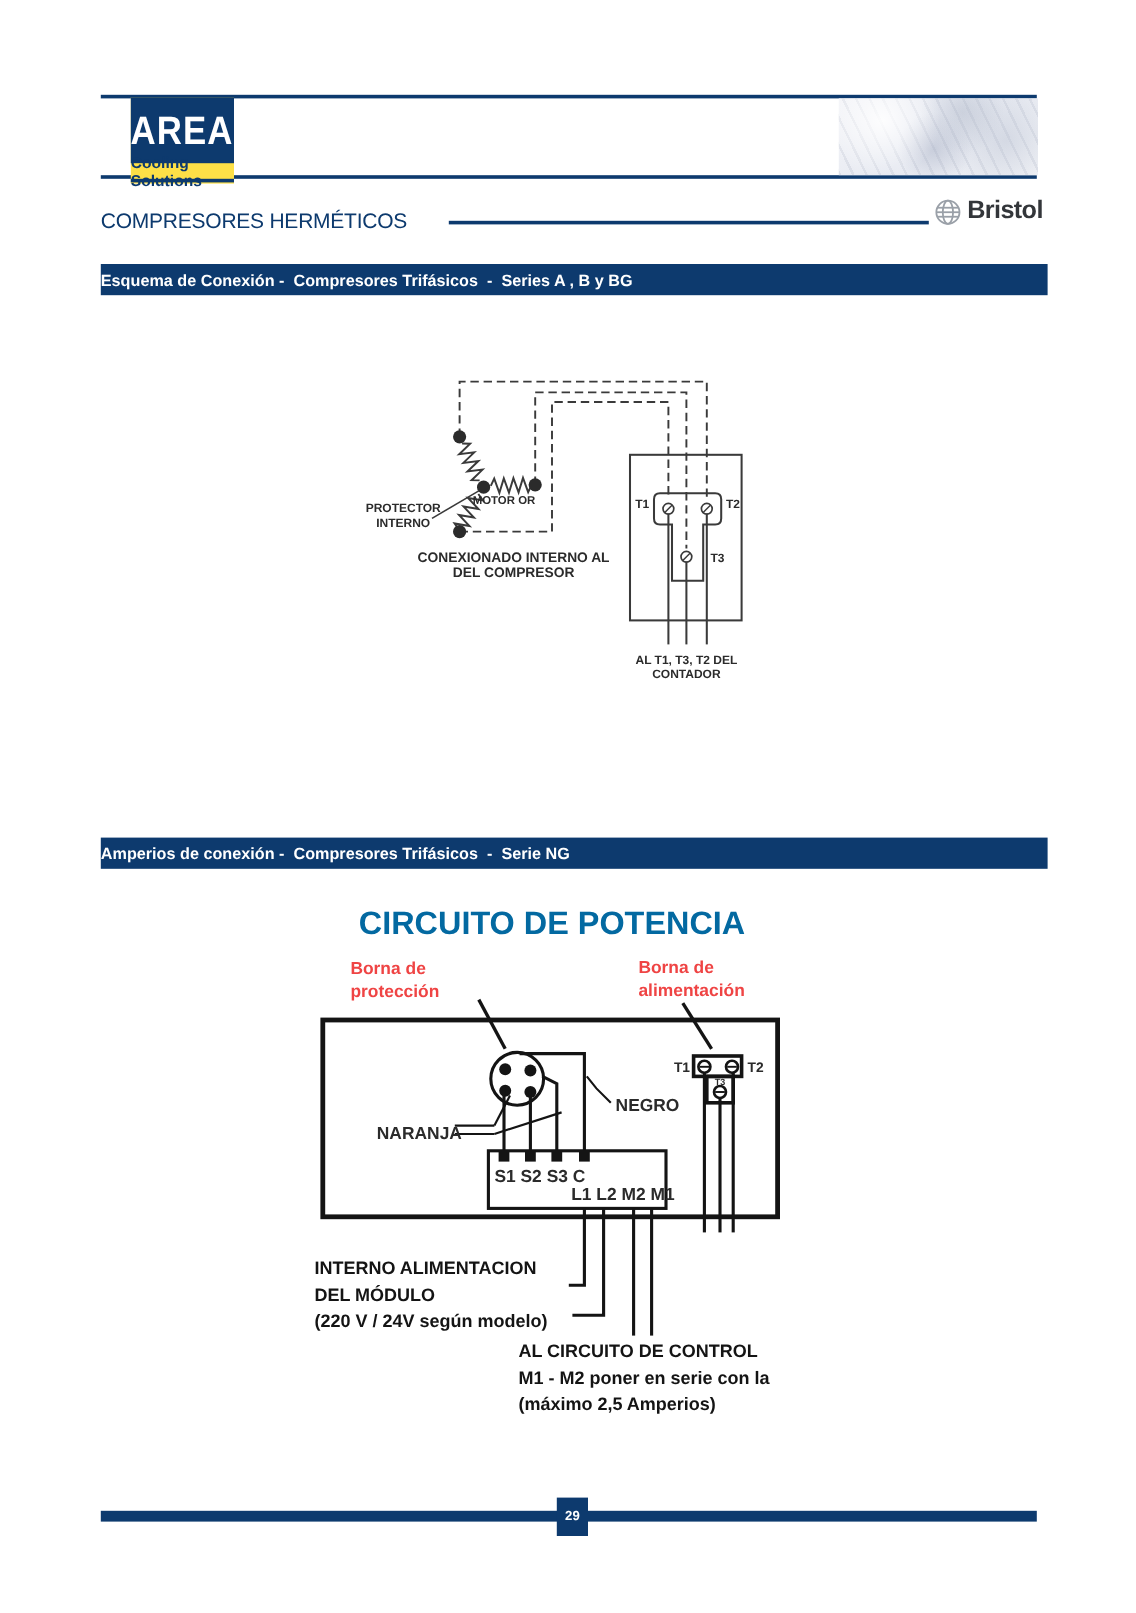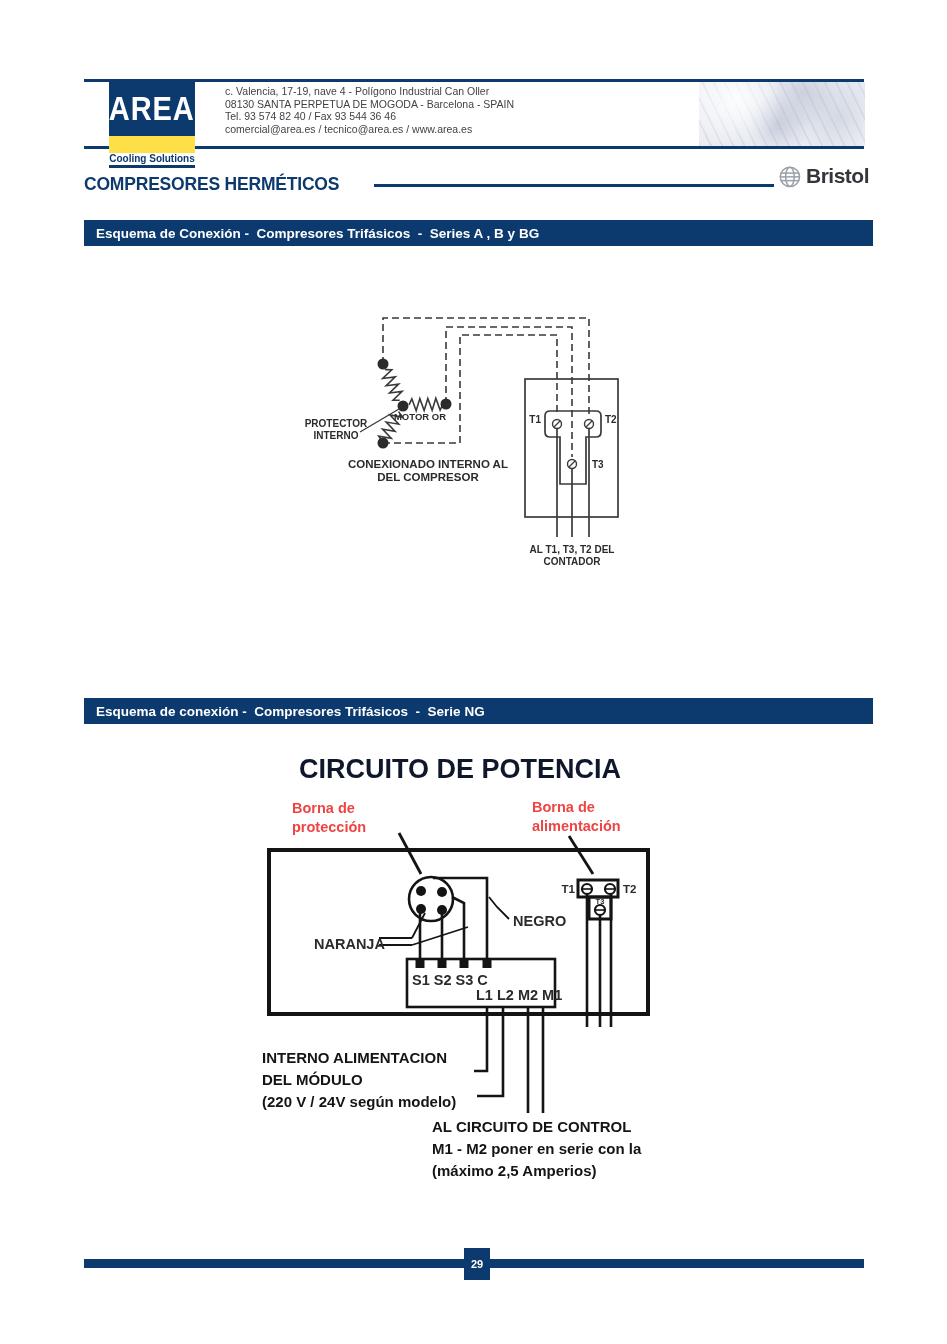--- a/index.html
+++ b/index.html
@@ -5,44 +5,44 @@
   html,body{margin:0;padding:0;background:#ffffff;}
   .page{position:relative;width:947px;height:1344px;background:#ffffff;overflow:hidden;
         font-family:"Liberation Sans",sans-serif;}
   .rule{position:absolute;height:3px;background:#0d3a6e;}
 
   
   .logo-block{position:absolute;left:109px;top:81px;width:86px;height:72px;background:#fde047;}
   .logo-main{width:100%;height:55px;background:#0d3a6e;display:flex;align-items:center;justify-content:center;}
   .logo-main span{color:#fff;font-weight:bold;font-size:33px;letter-spacing:1px;transform:scaleX(0.88);transform-origin:center;}
   .logo-tag{width:100%;height:13px;display:flex;align-items:center;justify-content:center;
-            color:#0d3a6e;font-weight:bold;font-size:10px;margin-top:16px;}
+            color:#0d3a6e;font-weight:bold;font-size:13px;}
   .logo-underline{width:100%;height:3px;background:#0d3a6e;}
   .addr{position:absolute;left:225px;top:85px;font-size:10.5px;line-height:12.5px;color:#3f4347;}
   .photo{position:absolute;left:699px;top:82px;width:166px;height:64px;
     background:
       radial-gradient(circle at 22% 28%, rgba(255,255,255,0.9) 0%, rgba(255,255,255,0) 35%),
       radial-gradient(circle at 62% 18%, rgba(176,184,200,0.45) 0%, rgba(176,184,200,0) 30%),
       radial-gradient(circle at 48% 66%, rgba(168,176,196,0.5) 0%, rgba(168,176,196,0) 32%),
       radial-gradient(circle at 84% 55%, rgba(180,188,205,0.45) 0%, rgba(180,188,205,0) 38%),
       repeating-linear-gradient(64deg, rgba(150,158,178,0.18) 0 2px, rgba(255,255,255,0) 2px 10px),
       linear-gradient(135deg,#f3f4f8 0%,#e6e9f1 45%,#f6f7fa 100%);}
 
   
-  .page-title{position:absolute;left:84px;top:174px;color:#0d3a6e;font-weight:bold;font-size:17.5px;letter-spacing:-0.2px;}
+  .page-title{position:absolute;left:84px;top:174px;color:#0d3a6e;font-weight:normal;font-size:17.5px;letter-spacing:-0.2px;}
   .title-line{position:absolute;left:374px;top:184px;width:400px;height:3px;background:#0d3a6e;}
   .bristol{position:absolute;left:778px;top:164px;display:flex;align-items:flex-start;}
   .bristol-text{font-weight:bold;font-size:21px;color:#33363a;letter-spacing:-0.5px;margin-left:2px;}
 
   .banner{position:absolute;left:84px;width:789px;height:26px;background:#0d3a6e;display:flex;align-items:center;}
-  .banner span{color:#ffffff;font-weight:bold;font-size:13.5px;padding-left:12px;white-space:pre;}
+  .banner span{color:#ffffff;font-weight:bold;font-size:13.5px;white-space:pre;}
 
   
   .d2-title{position:absolute;left:270px;top:754px;width:380px;text-align:center;
-            font-weight:bold;font-size:27px;color:#0f172a;letter-spacing:0;}
+            font-weight:bold;font-size:27px;color:#0369a1;letter-spacing:0;}
   .borna{position:absolute;width:130px;text-align:left;font-weight:bold;font-size:14.5px;
          line-height:19px;color:#ef4444;}
   .lbl-block{position:absolute;font-weight:bold;font-size:15px;line-height:22px;color:#141414;}
   .lbl-center{text-align:center;}
 
   
   .footer-bar{position:absolute;left:84px;top:1259px;width:780px;height:9px;background:#0d3a6e;}
   .page-num{position:absolute;left:464px;top:1248px;width:26px;height:32px;background:#0d3a6e;
             color:#fff;font-weight:bold;font-size:11px;display:flex;align-items:center;justify-content:center;}
 
@@ -58,26 +58,20 @@
   <div class="rule" style="left:84px;top:146px;width:780px;"></div>
 
   <div class="logo-block">
     <div class="logo-main">
       <span>AREA</span>
     </div>
     <div class="logo-tag">Cooling Solutions</div>
     <div class="logo-underline"></div>
   </div>
 
-  <div class="addr">
-    <div>c. Valencia, 17-19, nave 4 - Polígono Industrial Can Oller</div>
-    <div>08130 SANTA PERPETUA DE MOGODA - Barcelona - SPAIN</div>
-    <div>Tel. 93 574 82 40 / Fax 93 544 36 46</div>
-    <div>comercial@area.es / tecnico@area.es / www.area.es</div>
-  </div>
 
   <div class="photo"></div>
 
   <div class="page-title">COMPRESORES HERMÉTICOS</div>
   <div class="title-line"></div>
   <div class="bristol">
     <svg width="26" height="30" viewBox="0 0 24 28" style="position:static;">
       <g fill="none" stroke="#9aa0a8" stroke-width="1.4">
         <circle cx="11" cy="12" r="9"></circle>
         <ellipse cx="11" cy="12" rx="4" ry="9"></ellipse>
@@ -137,21 +131,21 @@
     <text x="428" y="468" font-size="11.5" text-anchor="middle">CONEXIONADO INTERNO AL</text>
     <text x="428" y="481" font-size="11.5" text-anchor="middle">DEL COMPRESOR</text>
     <text x="541" y="423" font-size="10" text-anchor="end">T1</text>
     <text x="605" y="423" font-size="10">T2</text>
     <text x="592" y="468" font-size="10">T3</text>
     <text x="572" y="553" font-size="10" text-anchor="middle">AL T1, T3, T2 DEL</text>
     <text x="572" y="565" font-size="10" text-anchor="middle">CONTADOR</text>
   </svg>
 
   <div class="banner" style="top:698px;">
-    <span>Esquema de conexión -  Compresores Trifásicos  -  Serie NG</span>
+    <span>Amperios de conexión -  Compresores Trifásicos  -  Serie NG</span>
   </div>
 
   <div class="d2-title">CIRCUITO DE POTENCIA</div>
 
   <div class="borna" style="left:292px;top:799px;">
     <div>Borna de</div>
     <div>protección</div>
   </div>
   <div class="borna" style="left:532px;top:798px;">
     <div>Borna de</div>

